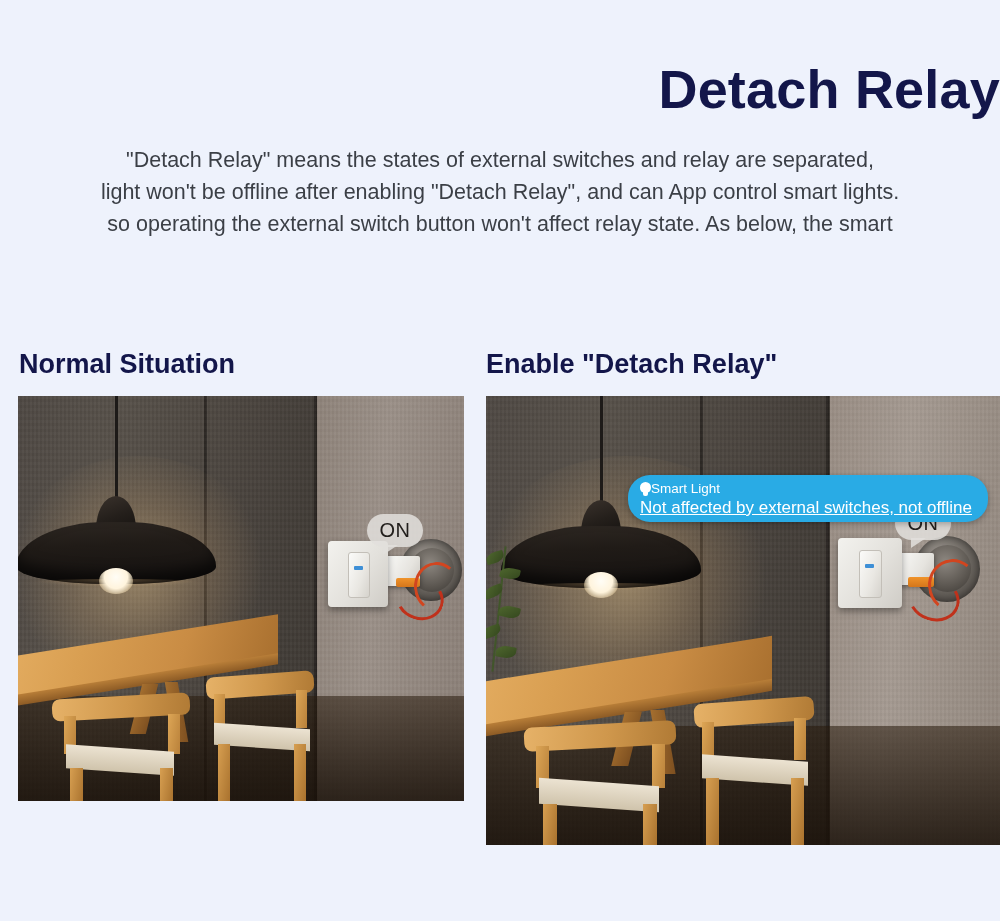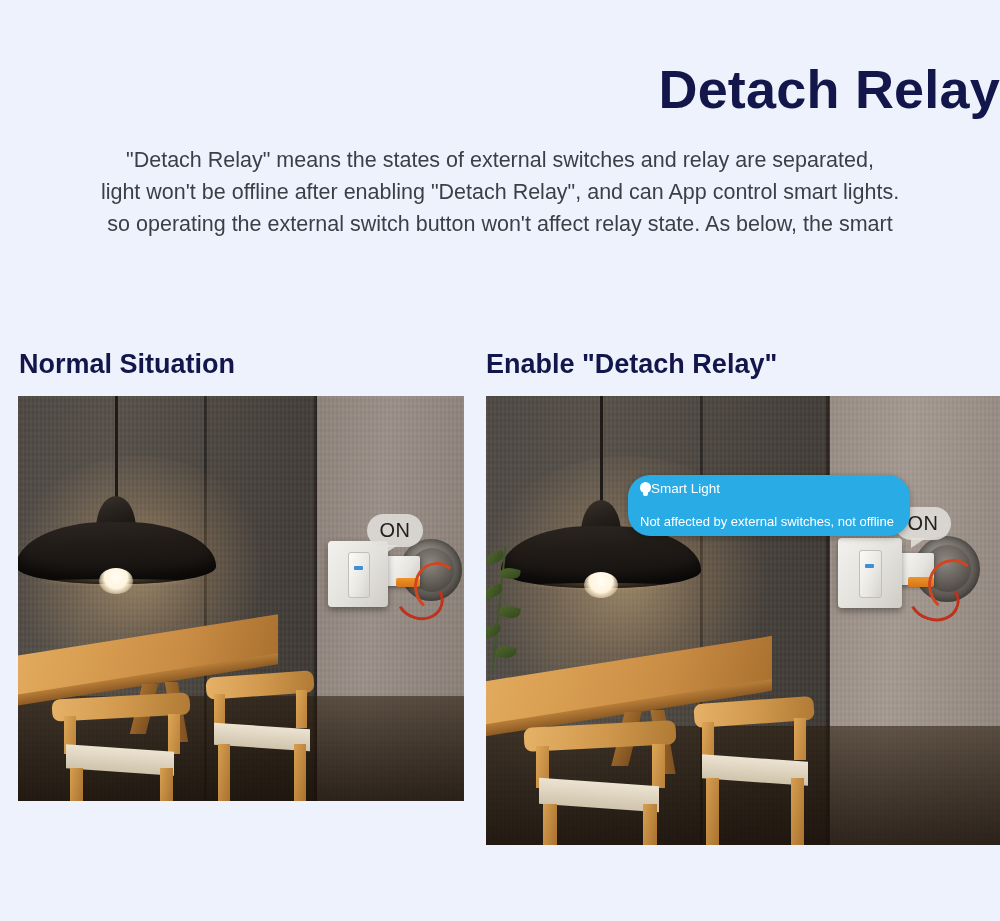--- a/index.html
+++ b/index.html
@@ -310,25 +310,26 @@
     width: 5px; height: 4px;
     background: #ffffff;
     border-radius: 0 0 2px 2px;
   }
   .callout-title {
     font-size: 13.5px;
     line-height: 16px;
     color: #ffffff;
   }
   .callout-sub {
-    font-size: 13px;
+    font-size: 17px;
     line-height: 15px;
     color: #ffffff;
-    margin-top: 17px;
+    margin-top: 3px;
     white-space: nowrap;
+    text-decoration: underline;
   }
 </style>
 </head>
 <body>
 
 <div class="page-title">Detach Relay</div>
 
 <div class="page-desc">
   <span class="line">"Detach Relay" means the states of external switches and relay are separated,</span>
   <span class="line">light won't be offline after enabling "Detach Relay", and can App control smart lights.</span>

